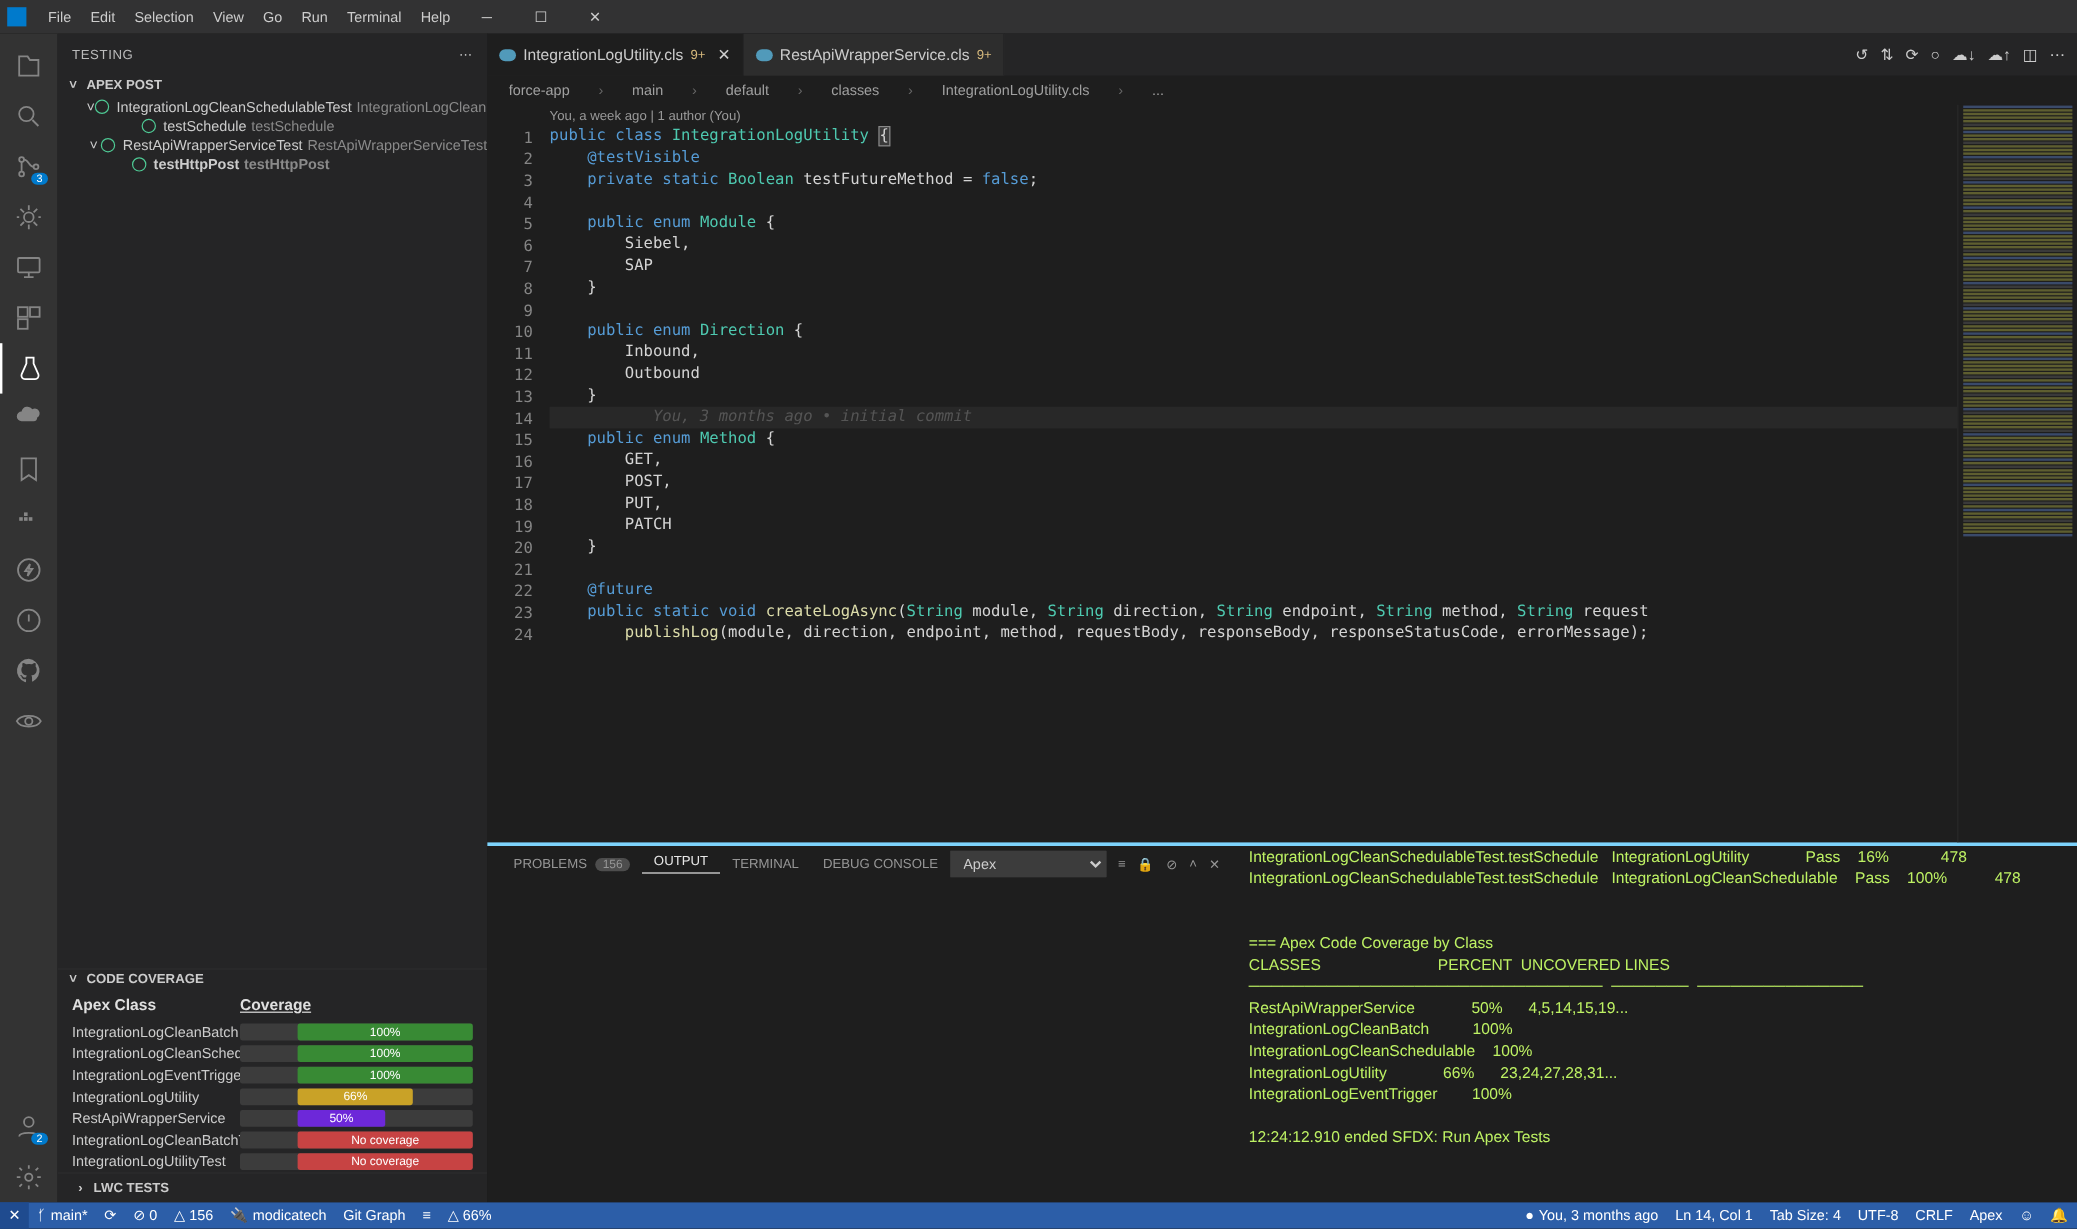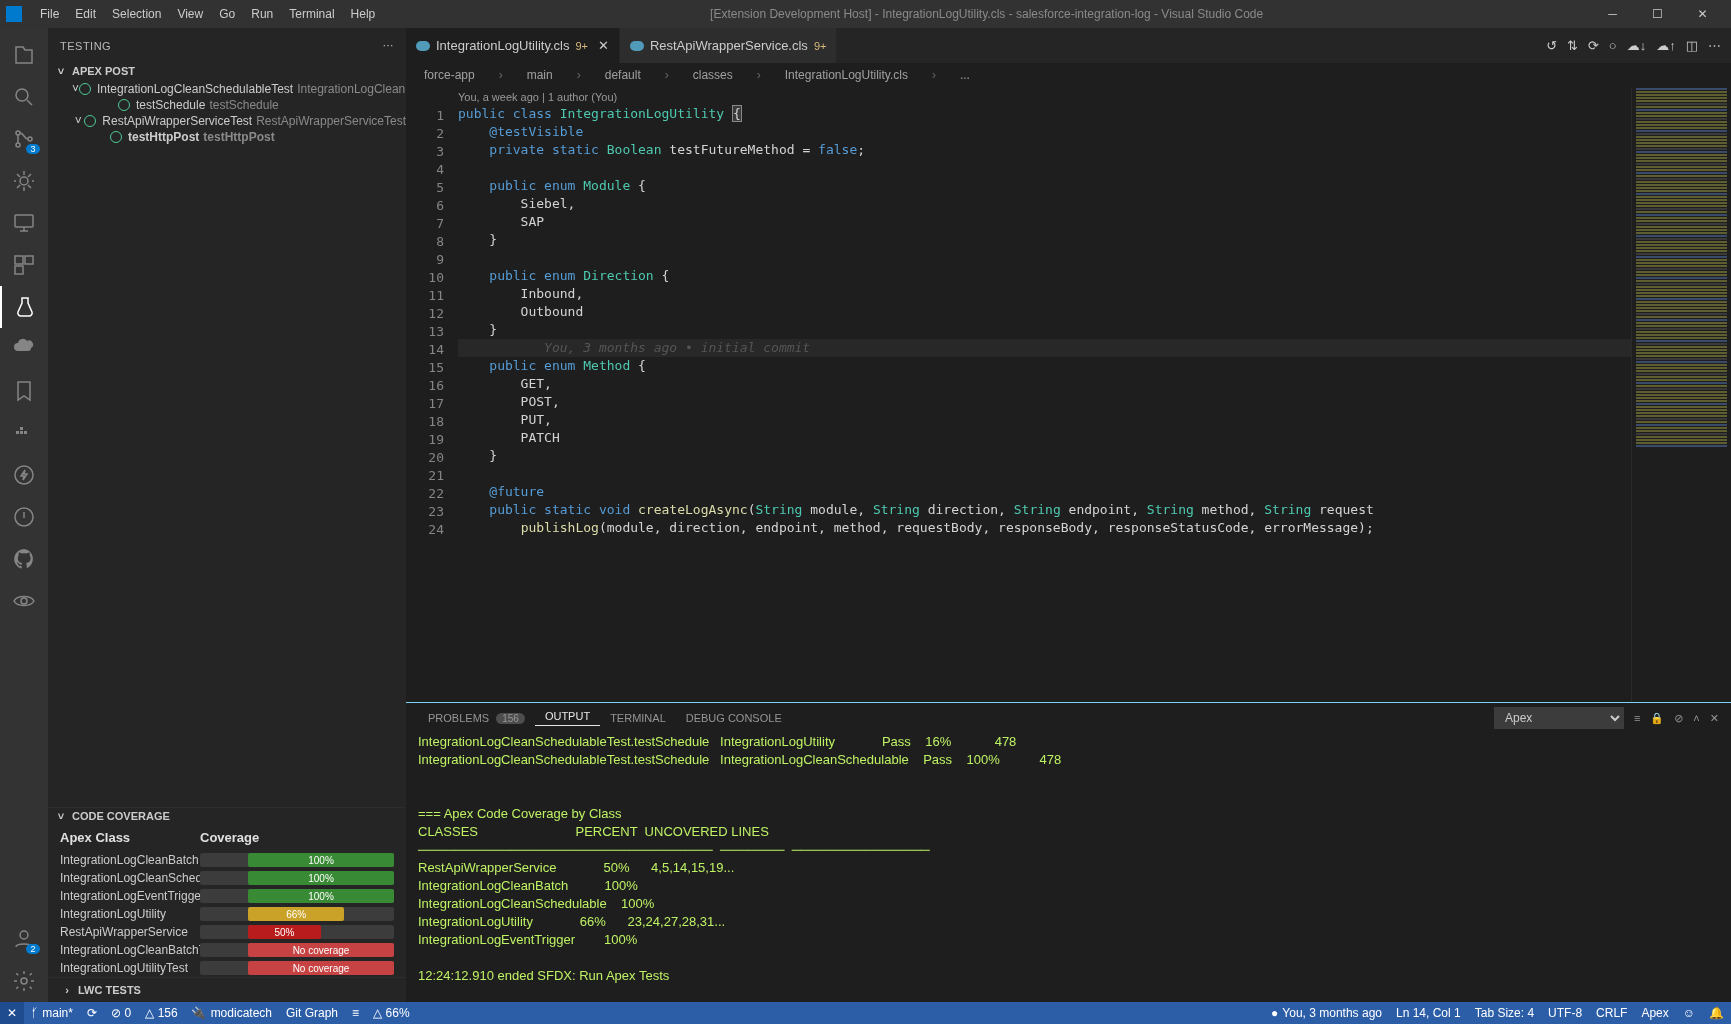--- a/index.html
+++ b/index.html
@@ -133,21 +133,21 @@
     .test-label { color: #cccccc; }
     .test-sub { color: #8a8a8a; margin-left: 4px; }
     .coverage-header {
       display: flex;
       padding: 6px 12px;
       font-weight: 700;
       font-size: 13px;
       color: #e0e0e0;
     }
     .coverage-col-class { flex: 0 0 140px; }
-    .coverage-col-bar { flex: 1; }
+    .coverage-col-bar { flex: 1; text-decoration: underline; }
     .coverage-row {
       display: flex;
       align-items: center;
       padding: 2px 12px;
       font-size: 12px;
     }
     .coverage-name { flex: 0 0 140px; color: #cccccc; white-space: nowrap; overflow: hidden; }
     .coverage-bar-bg {
       flex: 1;
       height: 14px;
@@ -276,23 +276,22 @@
       height: 2px;
       margin: 1px 4px;
       background: #5e5e30;
     }
     .minimap-line.blue { background: #3a4a6a; }
     .minimap-line.plain { background: #3a3a3a; }
     
     .panel {
       height: 300px;
       background: #1e1e1e;
-      border-top: 1px solid #7dd3fc;
-      display: flex;
-      flex-direction: column;
+      border-top: 3px solid #7dd3fc;
+      display: flex;
     }
     .panel-tabs {
       height: 30px;
       display: flex;
       align-items: center;
       padding: 0 12px;
       gap: 0;
       font-size: 11px;
       color: #969696;
     }
@@ -362,21 +361,20 @@
   <div class="menubar" id="menubar">
       <div class="menu-item">File</div>
       <div class="menu-item">Edit</div>
       <div class="menu-item">Selection</div>
       <div class="menu-item">View</div>
       <div class="menu-item">Go</div>
       <div class="menu-item">Run</div>
       <div class="menu-item">Terminal</div>
       <div class="menu-item">Help</div>
     </div>
-  <div class="title-center">[Extension Development Host] - IntegrationLogUtility.cls - salesforce-integration-log - Visual Studio Code</div>
   <div class="win-controls">
     <div class="win-btn">─</div>
     <div class="win-btn">☐</div>
     <div class="win-btn">✕</div>
   </div>
 </div>
 
 <div class="main">
 
   <div class="activitybar">
@@ -548,21 +546,21 @@
           </div>
           <div class="coverage-row">
             <div class="coverage-name">IntegrationLogUtility</div>
             <div class="coverage-bar-bg">
               <div class="coverage-bar-fg" style="width: 66%; background: rgb(201, 162, 39);">66%</div>
             </div>
           </div>
           <div class="coverage-row">
             <div class="coverage-name">RestApiWrapperService</div>
             <div class="coverage-bar-bg">
-              <div class="coverage-bar-fg" style="width: 50%; background: #b91c1c;">50%</div>
+              <div class="coverage-bar-fg" style="width: 50%; background: #6d28d9;">50%</div>
             </div>
           </div>
           <div class="coverage-row">
             <div class="coverage-name">IntegrationLogCleanBatchTest</div>
             <div class="coverage-bar-bg">
               <div class="coverage-bar-fg" style="width: 100%; background: rgb(199, 67, 67);">No coverage</div>
             </div>
           </div>
           <div class="coverage-row">
             <div class="coverage-name">IntegrationLogUtilityTest</div>

